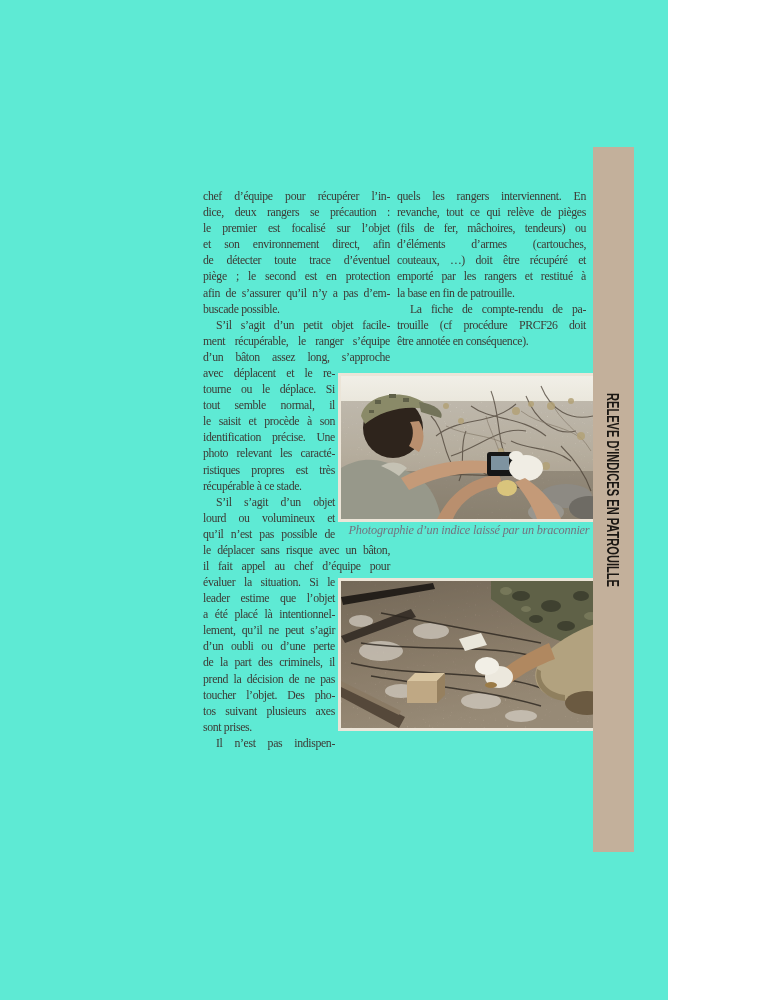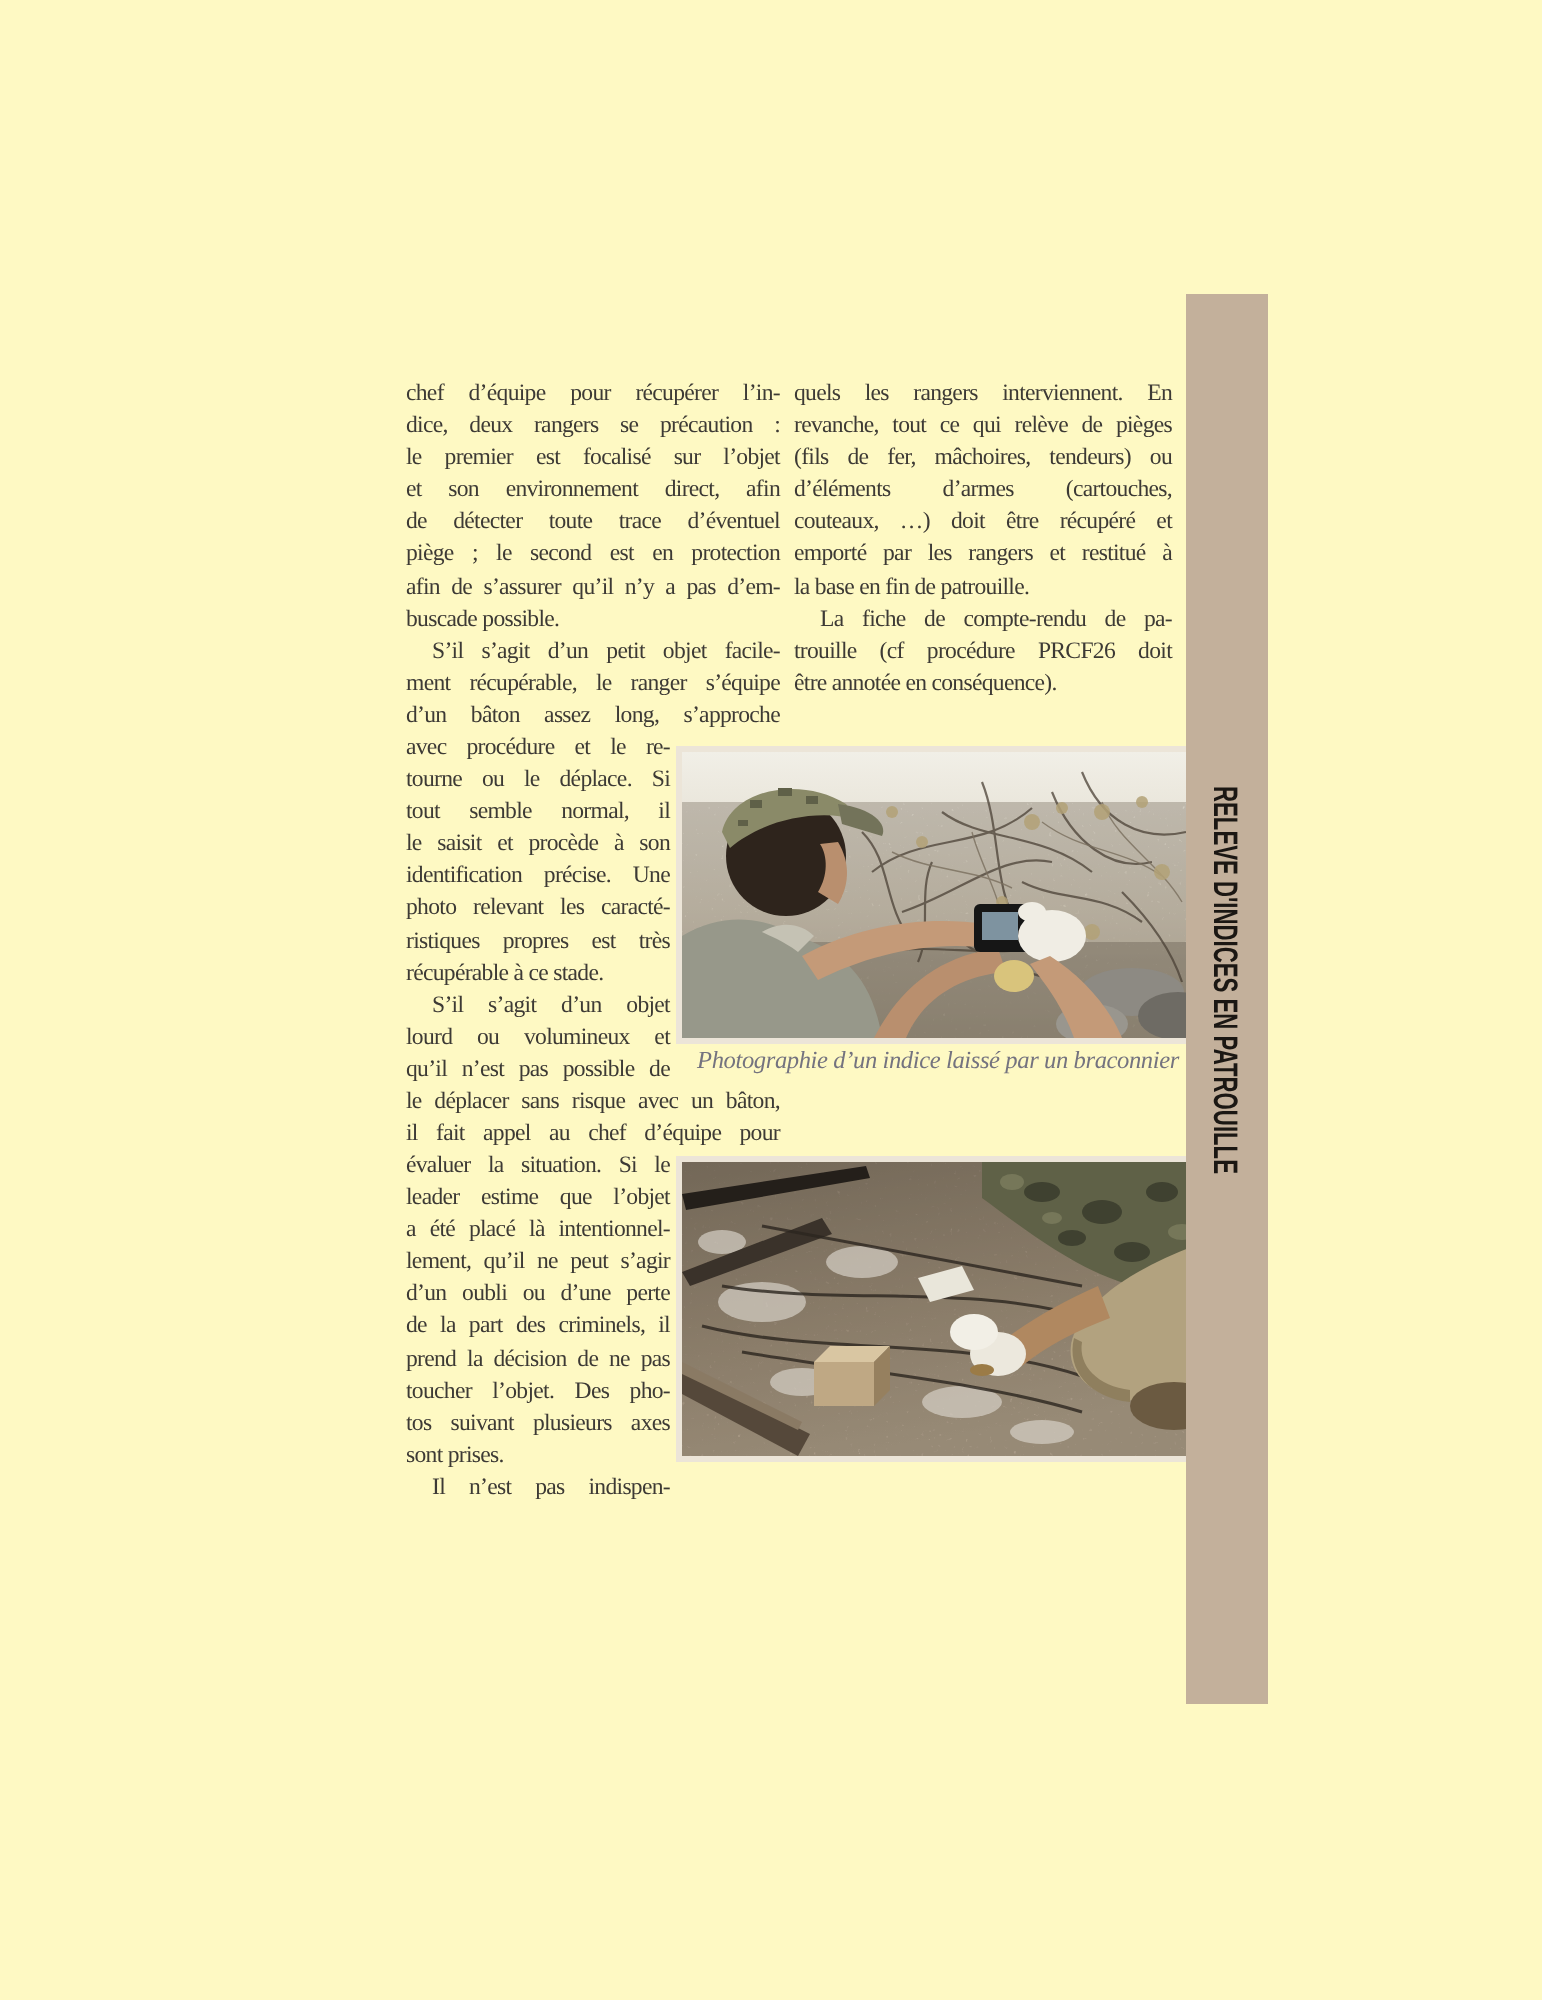--- a/index.html
+++ b/index.html
@@ -1,16 +1,16 @@
 <!DOCTYPE html>
 <html style="--sidebar-bg: #c3b09b; --sidebar-text: #1b1713; --body-text: #3d3a35; --caption: #74737f; --page-number: #9c6b45;"><head>
 <meta charset="utf-8">
 <style>
   html,body{margin:0;padding:0;background:#ffffff;}
-  .canvas{position:relative;width:771px;height:1000px;background:#fef9c3;overflow:hidden;
+  .canvas{position:relative;width:668px;height:1000px;background:#5eead4;overflow:hidden;
           font-family:"Liberation Serif", serif;}
   
   .col{position:absolute;color:var(--body-text,#3d3a35);font-size:11.8px;letter-spacing:-0.35px;}
   .ln{height:16.1px;line-height:16.1px;text-align:justify;text-align-last:justify;white-space:nowrap;}
   .ln.end{text-align-last:left;}
   .ln.ind{text-indent:13px;}
   #colA{left:203px;top:188px;width:187px;}
   #colB{left:203px;top:365px;width:132px;}
   #colC{left:203px;top:542px;width:187px;}
   #colD{left:203px;top:574px;width:132px;}
@@ -49,21 +49,21 @@
       <div class="ln">et son environnement direct, afin</div>
       <div class="ln">de détecter toute trace d’éventuel</div>
       <div class="ln">piège ; le second est en protection</div>
       <div class="ln">afin de s’assurer qu’il n’y a pas d’em-</div>
       <div class="ln end">buscade possible.</div>
       <div class="ln ind">S’il s’agit d’un petit objet facile-</div>
       <div class="ln">ment récupérable, le ranger s’équipe</div>
       <div class="ln">d’un bâton assez long, s’approche</div>
     </div>
   <div class="col" id="colB">
-      <div class="ln">avec procédure et le re-</div>
+      <div class="ln">avec déplacent et le re-</div>
       <div class="ln">tourne ou le déplace. Si</div>
       <div class="ln">tout semble normal, il</div>
       <div class="ln">le saisit et procède à son</div>
       <div class="ln">identification précise. Une</div>
       <div class="ln">photo relevant les caracté-</div>
       <div class="ln">ristiques propres est très</div>
       <div class="ln end">récupérable à ce stade.</div>
       <div class="ln ind">S’il s’agit d’un objet</div>
       <div class="ln">lourd ou volumineux et</div>
       <div class="ln">qu’il n’est pas possible de</div>

